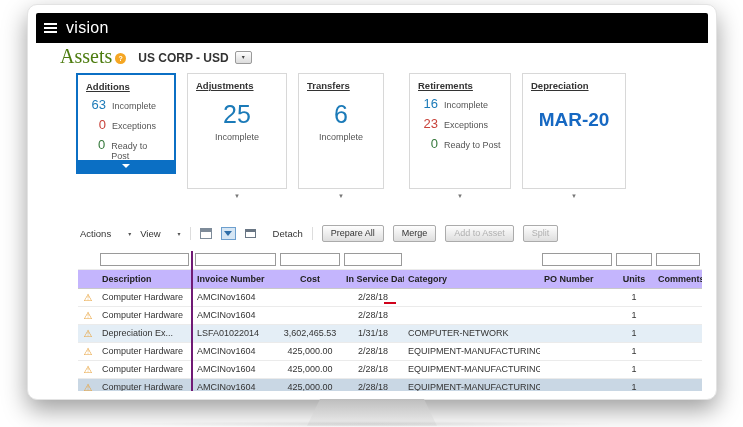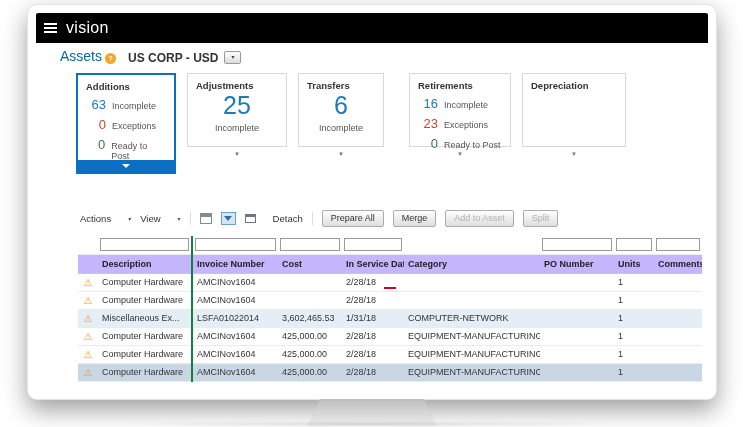--- a/index.html
+++ b/index.html
@@ -19,43 +19,43 @@
 
   
   .app-header { height:30px; background:#000; border-radius:2px 2px 0 0;
                 display:flex; align-items:center; padding:0 8px; }
   .menu-icon { width:13px; display:flex; flex-direction:column; gap:2px; margin-right:9px; cursor:pointer; }
   .menu-icon i { display:block; height:2px; background:#fff; }
   .brand { color:#fff; font-size:16px; letter-spacing:.3px; }
 
   
   .page-header { height:26px; display:flex; align-items:center; padding-left:24px; }
-  .page-title { font-size:14px; color:#0369a1; }
+  .page-title { font-size:20px; color:#4d7c0f;font-family:Liberation Serif, serif; }
   .help-icon { width:11px; height:11px; border-radius:50%; background:#f5a623; color:#fff;
                font-size:7px; line-height:11px; text-align:center; font-weight:bold;
                margin:4px 0 0 3px; }
   .book-label { margin-left:12px; margin-top:3px; font-size:12px; font-weight:bold; color:#333; }
   .book-dd { margin-left:6px; margin-top:3px; width:17px; height:13px; border:1px solid #9a9a9a;
              border-radius:2px; background:linear-gradient(#fefefe,#dcdcdc); font-size:6px;
              color:#444; text-align:center; line-height:11px; cursor:pointer; }
 
   
   .tiles { display:flex; gap:11px; padding:4px 0 0 40px; align-items:flex-start; }
   .tile { display:flex; flex-direction:column; align-items:center; }
   .t1 { width:100px; } .t2 { width:100px; } .t3 { width:86px; }
   .t4 { width:102px; margin-left:14px; } .t5 { width:104px; }
-  .tile-card { border:1px solid #d8d8d8; background:#fff; height:74px; width:100%;
+  .tile-card { border:1px solid #d8d8d8; background:#fff; height:116px; width:100%;
                padding:6px 8px; position:relative; cursor:pointer; }
   .tile.selected .tile-card { border:2px solid #0b6fc4; height:101px; padding-bottom:16px; }
-  .tile-title { font-size:9.5px; font-weight:bold; color:#333; }
+  .tile-title { font-size:9.5px; font-weight:bold; color:#333;text-decoration:underline; }
   .stat { display:flex; align-items:baseline; margin-top:5px; }
   .stat-value { width:20px; text-align:right; font-size:13px; margin-right:6px; }
   .v-blue { color:#1b7ab8; } .v-red { color:#c8423a; } .v-green { color:#36793c; }
   .stat-label { font-size:9px; color:#555; }
-  .big-value { text-align:center; font-size:25px; color:#1b7ab8; }
+  .big-value { text-align:center; font-size:25px; color:#1b7ab8; margin-top:9px; }
   .big-label { text-align:center; font-size:9px; color:#555; margin-top:3px; }
   .depr-value { text-align:center; font-size:19px; font-weight:bold; color:#1668c2; margin-top:18px; }
   .tile-footer { position:absolute; left:0; right:0; bottom:0; height:12px; background:#0b6fc4;
                  display:flex; justify-content:center; align-items:center; }
   .fcaret { width:0; height:0; border-left:4px solid transparent; border-right:4px solid transparent;
             border-top:4px solid #fff; }
   .tile-caret { margin-top:4px; font-size:6px; color:#777; cursor:pointer; height:8px; }
   .tile.selected .tile-caret { visibility:hidden; }
 
   
@@ -80,23 +80,23 @@
   
   .grid-wrap { margin:8px 0 0 42px; }
   table { border-collapse:collapse; table-layout:fixed; width:624px; font-size:9px; color:#333; }
   .filter-cell { padding:1px 2px 2px 2px; }
   .filter-cell input { width:100%; height:13px; border:1px solid #9a9a9a; font-size:9px;
                        padding:0 2px; font-family:inherit; }
   th { font-size:9px; font-weight:bold; text-align:left; padding:4px 4px; color:#222;
        border-bottom:1px solid #c9c9c9; background:#c4b5fd; white-space:nowrap; overflow:hidden; }
   td { padding:2px 4px; height:18px; border-bottom:1px solid #ebebeb; white-space:nowrap;
        overflow:hidden; background:#fff; }
-  .right { text-align:left; }
+  .right { text-align:center; }
   .warn-cell { color:#e8a33d; font-size:10px; text-align:center; padding:0; }
-  .col-freeze { border-left:2px solid #15803d; }
+  .col-freeze { border-left:2px solid #701a75; }
   tr.highlight td { background:#e4eef6; }
   tr.selected td { background:#c9d7e4; }
   td.flagged { position:relative; }
   td.flagged::after { content:""; position:absolute; right:8px; bottom:2px; width:12px; height:2px;
                       background:#d0021b; }
 </style>
 </head>
 <body>
 
 <div class="device">
@@ -175,20 +175,21 @@
             <span class="stat-value v-green">0</span>
             <span class="stat-label">Ready to Post</span>
           </div>
         </div>
         <div class="tile-caret">▼</div>
       </div>
 
       <div class="tile t5">
         <div class="tile-card">
           <div class="tile-title">Depreciation</div>
+          <div class="depr-value">MAR-20</div>
         </div>
         <div class="tile-caret">▼</div>
       </div>
 
     </div>
 
     <div class="toolbar">
       <div class="menu-label">
         <span>Actions</span>
         <span class="caret-glyph">▾</span>
@@ -270,21 +271,21 @@
     <td class="right"></td>
     <td class="right">2/28/18</td>
     <td></td>
     <td></td>
     <td class="right">1</td>
     <td></td>
   </tr>
 
   <tr class="highlight">
     <td class="warn-cell">⚠</td>
-    <td>Miscellaneous Ex...</td>
+    <td>Depreciation Ex...</td>
     <td class="col-freeze">LSFA01022014</td>
     <td class="right">3,602,465.53</td>
     <td class="right">1/31/18</td>
     <td>COMPUTER-NETWORK</td>
     <td></td>
     <td class="right">1</td>
     <td></td>
   </tr>
 
   <tr>

